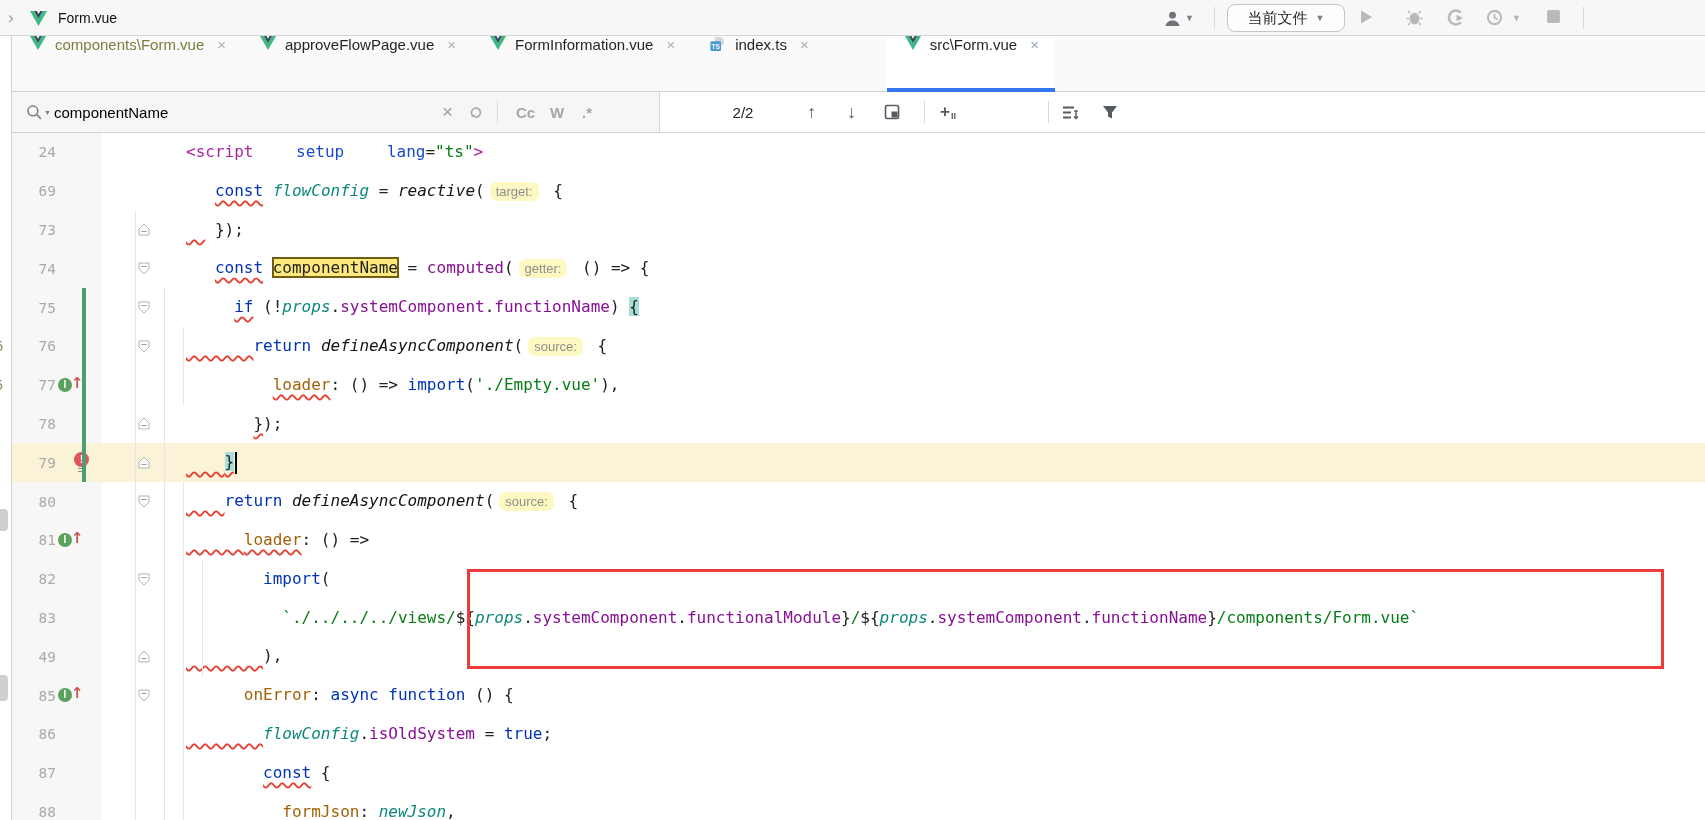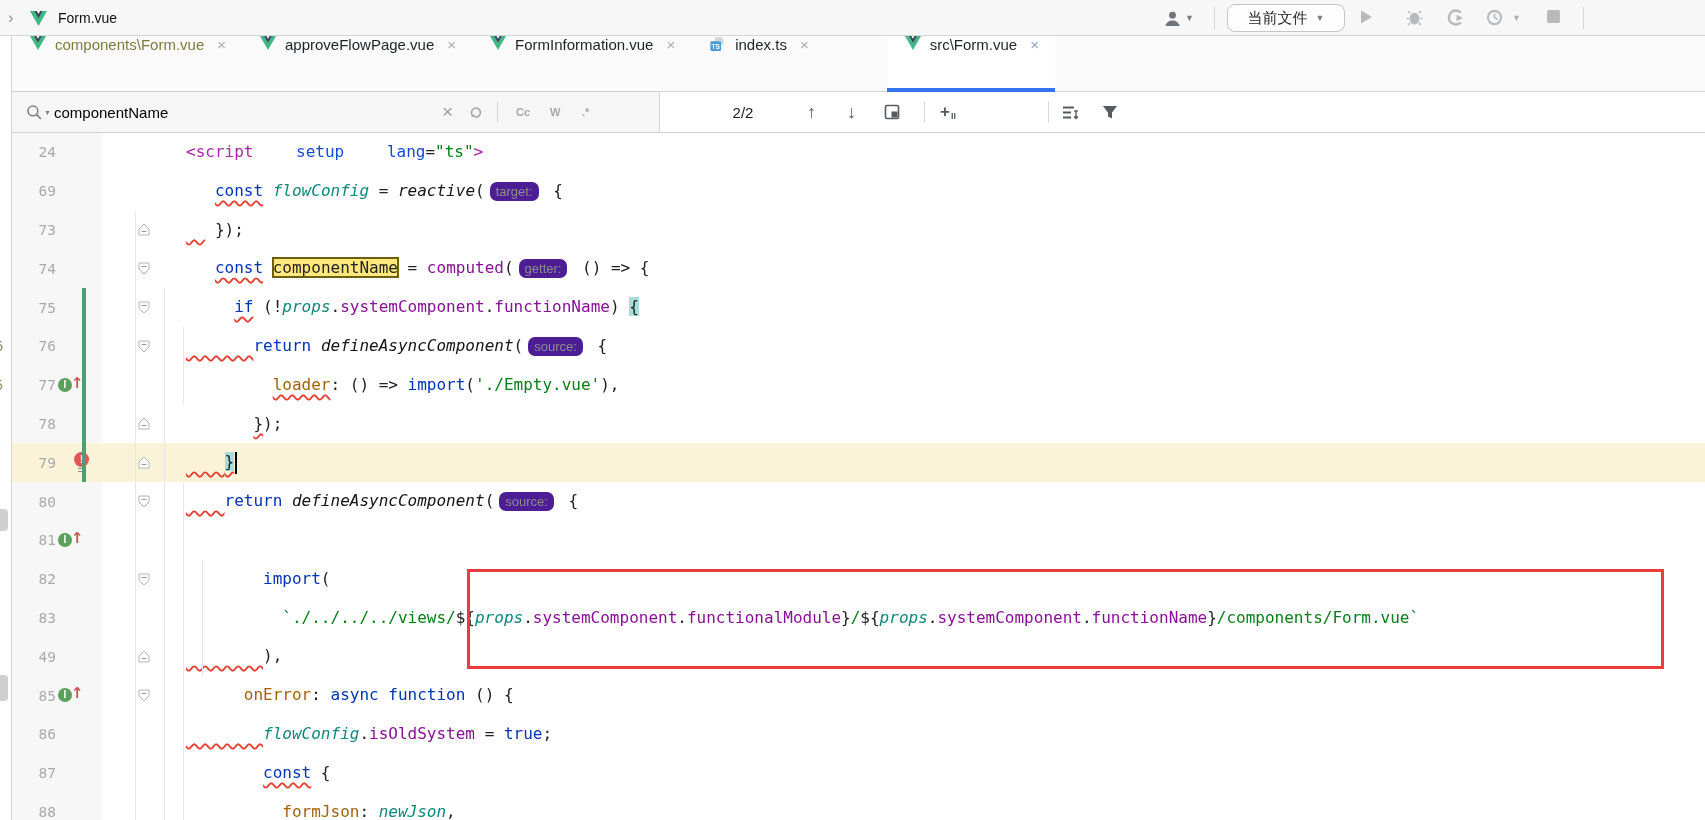--- a/index.html
+++ b/index.html
@@ -39,21 +39,21 @@
   
   #find-bar { position:absolute; left:12px; top:92px; width:1693px; height:41px;
     background:#ffffff; border-bottom:1px solid #d2d2d2; }
   #find-left { position:absolute; left:0; top:0; width:648px; height:40px;
     background:#f6f6f6; border-right:1px solid #d4d4d4; }
   .fb { position:absolute; top:0; height:40px; display:flex; align-items:center; }
   #find-query { left:42px; font-size:15px; color:#000; }
   #find-clear { left:430px; color:#9aa0a6; font-size:19px; }
   #find-history { left:456px; }
   .fb-div { position:absolute; top:9px; width:1px; height:22px; background:#d9d9d9; }
-  .fb-toggle { font-size:11px; font-weight:bold; color:#a3a7ab; letter-spacing:0; }
+  .fb-toggle { font-size:15px; font-weight:bold; color:#a3a7ab; letter-spacing:0; }
   #find-count { left:710px; width:42px; justify-content:center; font-size:15px; color:#222; }
   .fb-arrow { font-size:18px; color:#565b60; }
   .occ { position:relative; font-size:17px; font-weight:bold; color:#565b60; }
   .occ small { font-size:9px; font-weight:bold; color:#565b60; position:relative; top:4px; left:1px; }
 
   
   #editor { position:absolute; left:12px; top:133px; width:1693px; height:687px;
     background:#fff; overflow:hidden; }
   #split-divider { position:absolute; left:11px; top:36px; width:1px; height:784px; background:#d4d4d4; }
   .row { position:relative; display:flex; height:38.8px; align-items:center;gap:32px; }
@@ -74,21 +74,21 @@
   .fn   { color:#871094; }
   .itfn { font-style:italic; color:#141414; }
   .var  { color:#0e887c;font-style:italic; }
   .mem  { color:#871094; }
   .prop { color:#a16207; }
   .p    { color:#222; }
   .sq, .sqws { text-decoration:underline; text-decoration-style:wavy;
     text-decoration-color:#e34234; text-decoration-thickness:1.5px; text-underline-offset:4px; }
   .brace { background:#a8ddd8; }
   .match { background:#ffe87c; outline:2px solid #6f5e12; outline-offset:-1px; }
-  .inlay { font:13px "Liberation Sans", sans-serif; color:#8e8e8e; background:#4c1d95;
+  .inlay { font:13px "Liberation Sans", sans-serif; color:#8e8e8e; background:#fef9c3;
     border-radius:7px; padding:2px 6px; margin:0 5px; }
   .caret { display:inline-block; width:2px; height:22px; background:#000;
     vertical-align:middle; margin-left:1px; }
 
   .guide { position:absolute; width:1px; background:#e6e6e6; }
   #red-box { position:absolute; left:455px; top:436px; width:1197px; height:100px;
     border:3px solid #ec3b3b; }
 
   .edge-digit { position:absolute; left:0; width:9px; height:16px; overflow:hidden;
     font:14px "DejaVu Sans Mono", monospace; color:#8f8f63; }
@@ -404,20 +404,21 @@
         </div>
         <div class="row">
           <div class="gnums">
             <span class="num">81</span>
             <span class="gicon">
               <span class="impl-circle">I</span>
               <span class="impl-arrow">↑</span>
             </span>
           </div>
           <div class="gfold"></div>
+          <div class="code"><span class="sqws">      </span><span class="prop sq">loader</span><span class="p">: () =&gt;</span></div>
         </div>
         <div class="row">
           <div class="gnums">
             <span class="num">82</span>
             <span class="gicon"></span>
           </div>
           <div class="gfold">
             <svg width="12" height="13" viewBox="0 0 12 13">
               <path d="M1 1 H11 V7 L6 12 L1 7 Z" fill="#fff" stroke="#b4b4b4"></path>
               <path d="M3.5 4.5 h5" stroke="#9a9a9a"></path>

